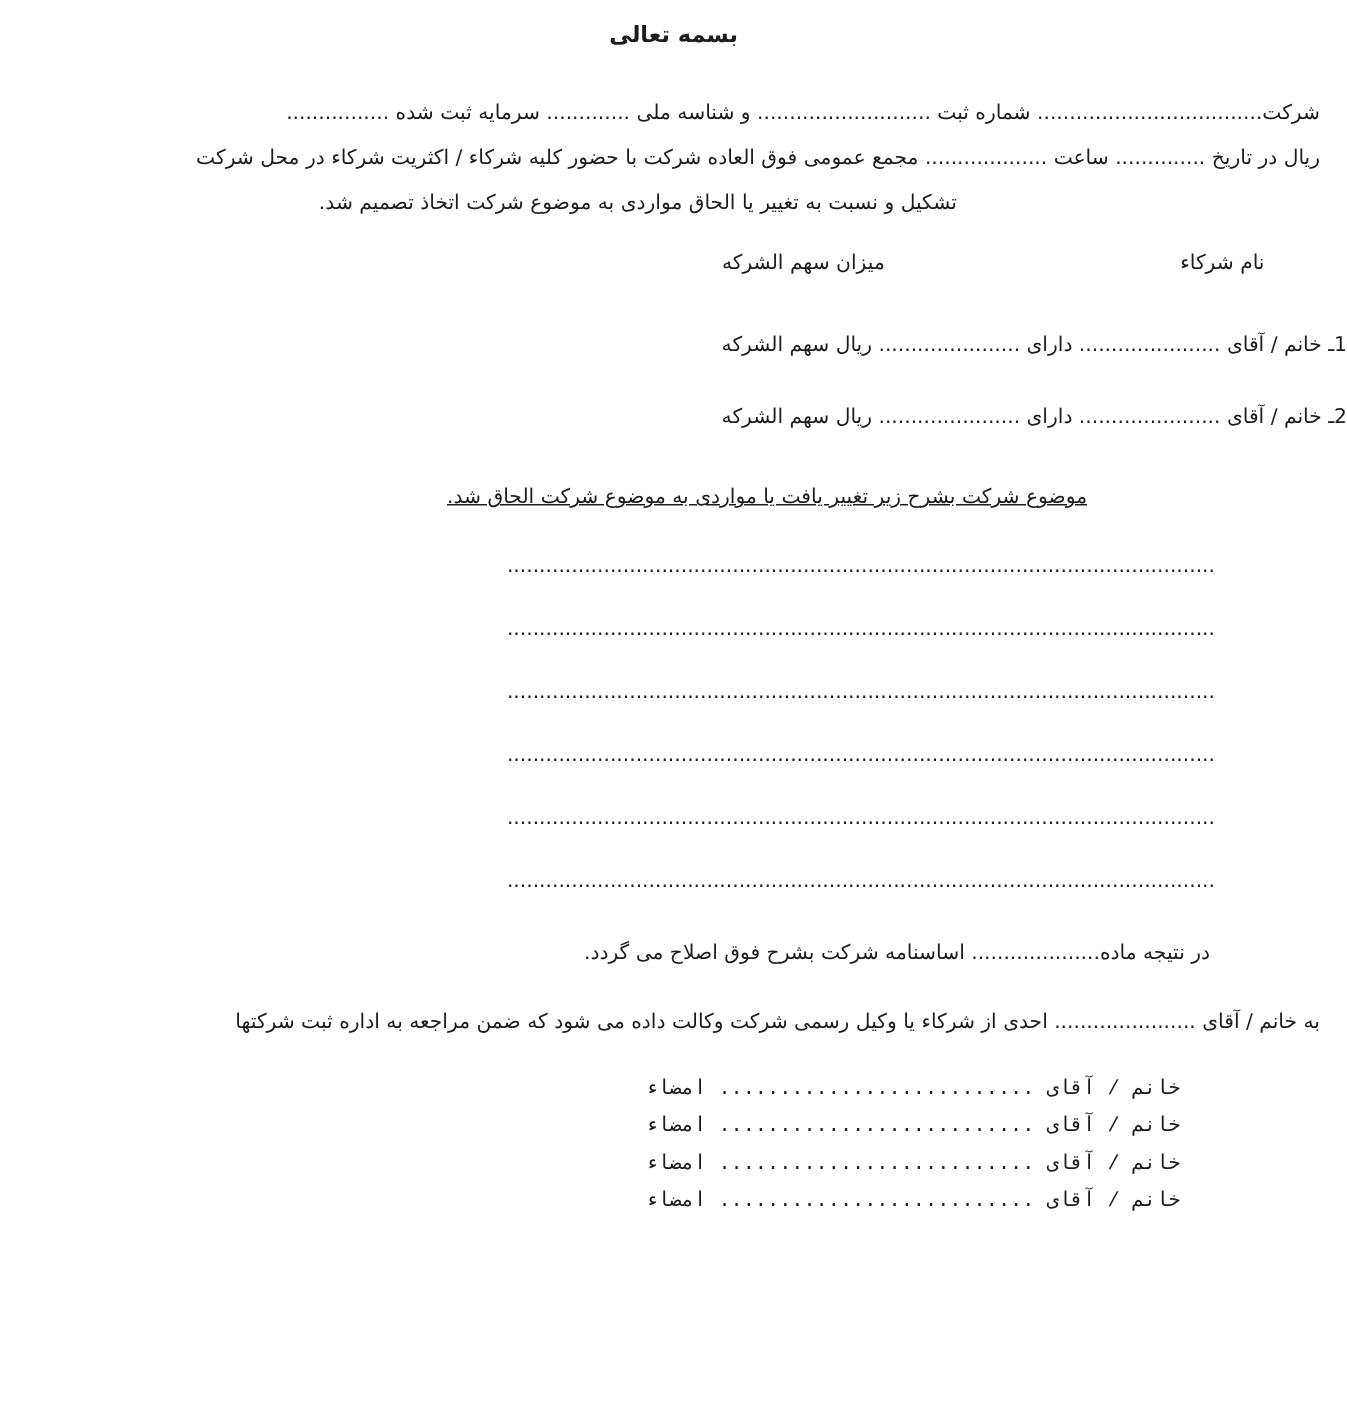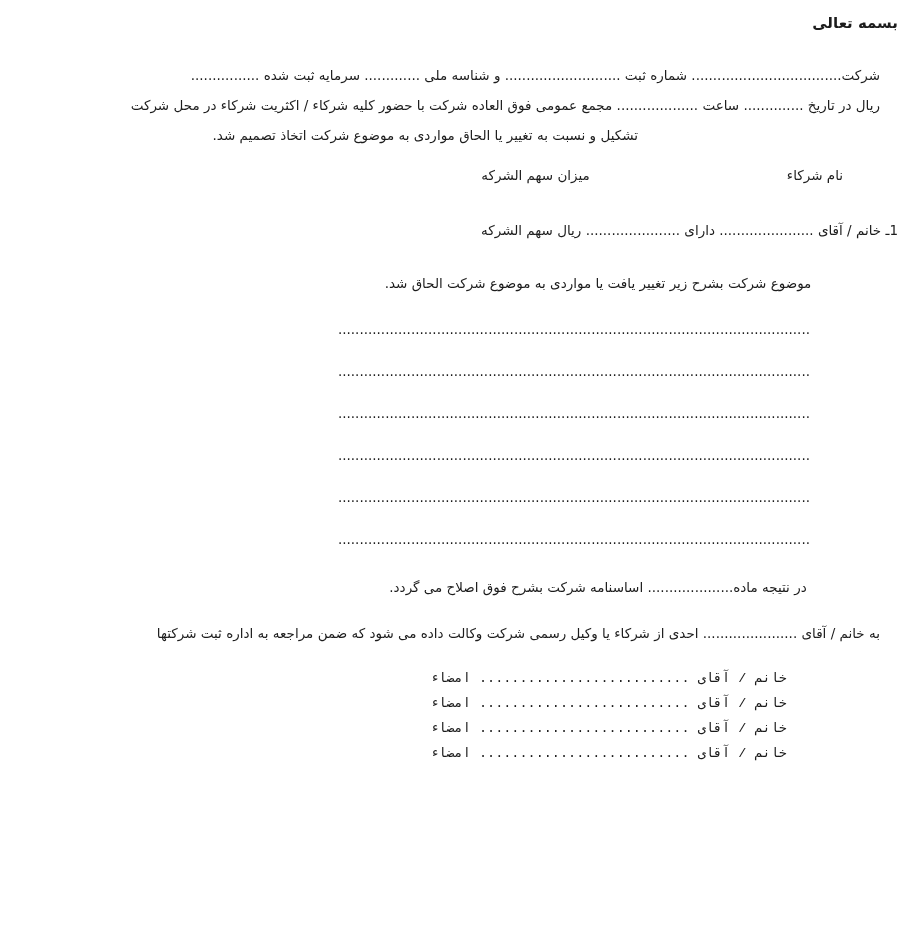--- a/index.html
+++ b/index.html
@@ -11,20 +11,21 @@
     height: 950px;
     background: #ffffff;
     direction: rtl;
     font-family: "DejaVu Sans", sans-serif;
     font-size: 13.5px;
     color: #1c1c1c;
     overflow: hidden;
   }
   .doc-title {
     margin-top: 14px;
+    text-align: center;
     font-weight: bold;
     font-size: 15px;
   }
   .intro {
     margin: 28px 18px 0 18px;
     line-height: 30px;
   }
   .intro-line {
     white-space: nowrap;
     text-align: right;
@@ -47,23 +48,24 @@
     padding-left: 298px;
   }
   .partner-row {
     height: 48px;
     line-height: 48px;
     white-space: nowrap;
   }
   .subject-line {
     margin-top: 18px;
     padding-left: 298px;
-    text-align: center;
+    text-align: left;
     line-height: 22px;
     white-space: nowrap;
+    text-decoration: underline;
   }
   .blank-lines {
     margin-top: 14px;
     padding: 0 88px;
   }
   .blank-line {
     height: 42px;
     line-height: 42px;
     text-align: right;
     white-space: nowrap;
@@ -110,20 +112,21 @@
   <div class="intro-line indent-last">تشکیل و نسبت به تغییر یا الحاق مواردی به موضوع شرکت اتخاذ تصمیم شد.</div>
 </div>
 
 <div class="partners-header">
   <span class="name-header">نام شرکاء</span>
   <span class="share-header">میزان سهم الشرکه</span>
 </div>
 
 <div class="partner-rows">
   <div class="partner-row">1ـ خانم / آقای ...................... دارای ...................... ریال سهم الشرکه</div>
+  <div class="partner-row">2ـ خانم / آقای ...................... دارای ...................... ریال سهم الشرکه</div>
 </div>
 
 <div class="subject-line">موضوع شرکت بشرح زیر تغییر یافت یا مواردی به موضوع شرکت الحاق شد.</div>
 
 <div class="blank-lines">
   <div class="blank-line">..............................................................................................................</div>
   <div class="blank-line">..............................................................................................................</div>
   <div class="blank-line">..............................................................................................................</div>
   <div class="blank-line">..............................................................................................................</div>
   <div class="blank-line">..............................................................................................................</div>

